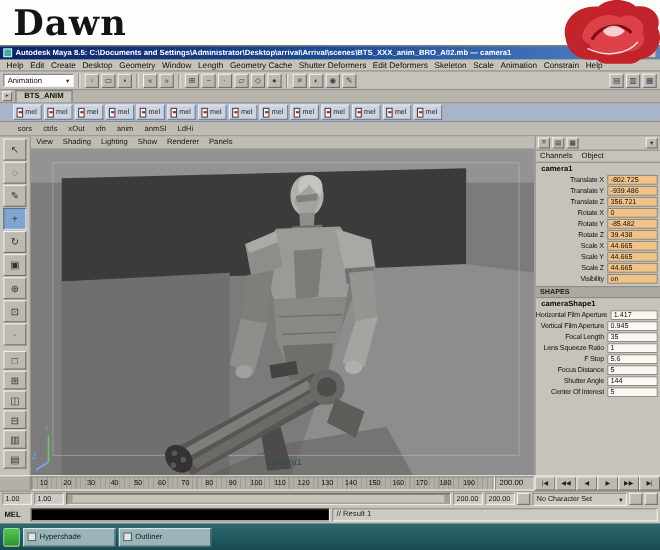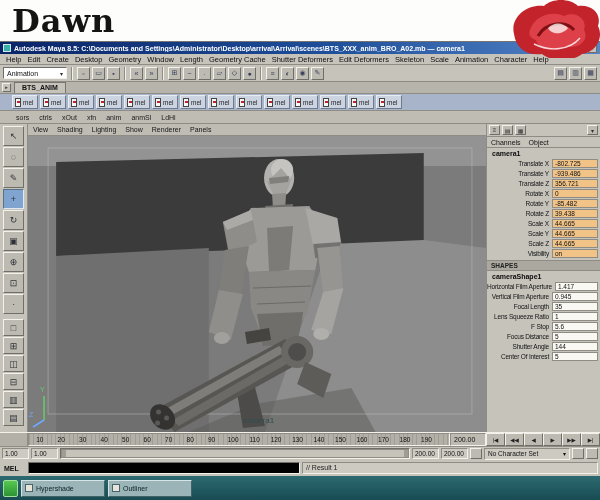--- a/index.html
+++ b/index.html
@@ -149,21 +149,21 @@
       <span class="menu-item">Desktop</span>
       <span class="menu-item">Geometry</span>
       <span class="menu-item">Window</span>
       <span class="menu-item">Length</span>
       <span class="menu-item">Geometry Cache</span>
       <span class="menu-item">Shutter Deformers</span>
       <span class="menu-item">Edit Deformers</span>
       <span class="menu-item">Skeleton</span>
       <span class="menu-item">Scale</span>
       <span class="menu-item">Animation</span>
-      <span class="menu-item">Character</span>
+      <span class="menu-item">Constrain</span>
       <span class="menu-item">Help</span>
     </div>
 
   <div class="statusline">
     <span class="menuset">
         <span>Animation</span>
       </span>
     <span class="sl-div"></span>
     <span class="sl-group">
 

